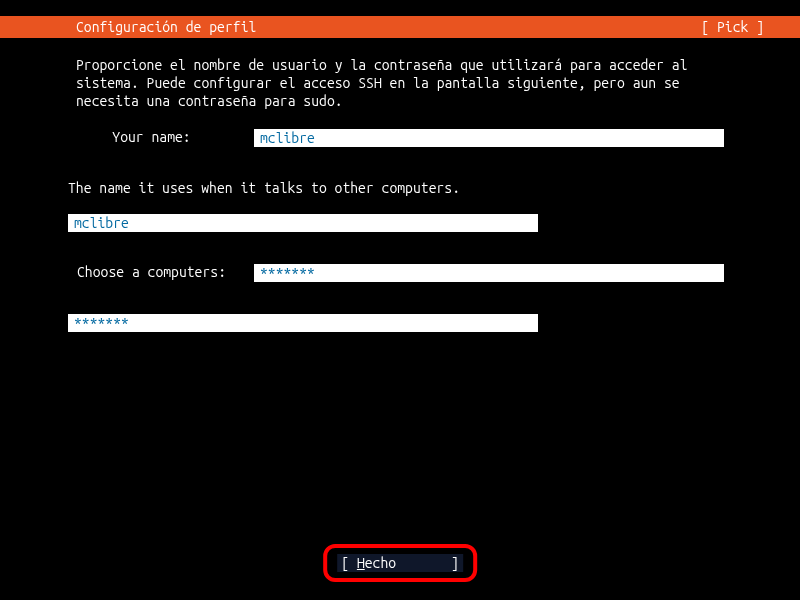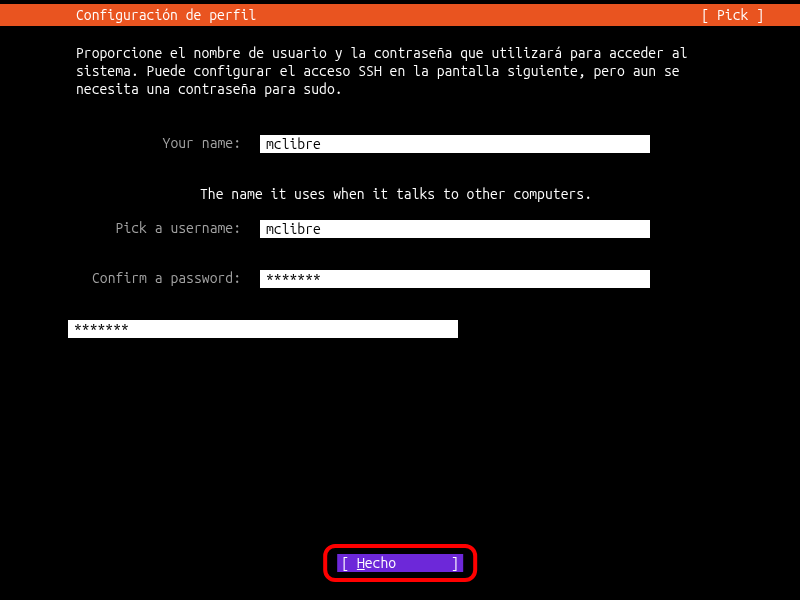--- a/index.html
+++ b/index.html
@@ -18,93 +18,92 @@
       position: relative;
     }
     .header-bar {
       background: #e95420;
       height: 22px;
       display: flex;
       justify-content: space-between;
       align-items: center;
       padding: 0 18px;
       color: #ffffff;
-      margin-top: 4px;
+      margin-top: 16px;
     }
     .header-title {
       padding-left: 58px;
     }
     .header-help {
       padding-right: 18px;
     }
     .content {
       padding: 18px 76px 0 76px;
     }
     .description {
       color: #ffffff;
       line-height: 1.3;
-      margin-bottom: 36px;
+      margin-bottom: 18px;
     }
     .form-area {
       margin-left: -8px;
     }
     .form-row {
       display: flex;
       align-items: flex-start;
       margin-bottom: 4px;
     }
     .form-label {
       width: 192px;
-      text-align: right;
-      color: #a3a3a3;
+      text-align: center;
+      color: #ffffff;
       padding-right: 19px;
       padding-top: 0px;
     }
     .form-input-col {
       flex: 1;
     }
     .form-input {
       background: #ffffff;
-      color: #000000;
+      color: #0369a1;
       height: 18px;
-      width: 390px;
+      width: 470px;
       padding: 0 6px;
       line-height: 18px;
       font-family: inherit;
       font-size: inherit;
       border: none;
       outline: none;
     }
     .form-hint {
       color: #ffffff;
       padding-left: 0px;
       margin-top: 1px;
       margin-bottom: 2px;
-      text-align: center;
     }
     .row-spacer {
       height: 28px;
     }
     .row-spacer-sm {
       height: 12px;
     }
     .footer-btn-wrap {
       position: absolute;
       bottom: 18px;
       left: 50%;
       transform: translateX(-50%);
     }
     .highlight-ring {
       border: 4px solid #ff0000;
       border-radius: 12px;
       padding: 6px 10px;
       display: inline-block;
     }
     .done-button {
-      background: #6d28d9;
+      background: #0f172a;
       color: #ffffff;
       font-family: inherit;
       font-size: inherit;
       border: none;
       padding: 1px 4px;
       cursor: pointer;
       white-space: pre;
     }
     .done-button .underline {
       text-decoration: underline;
@@ -134,30 +133,29 @@
 
     <div class="form-row">
       <div class="form-input-col">
         <div class="form-hint">The name it uses when it talks to other computers.</div>
       </div>
     </div>
 
     <div class="row-spacer-sm"></div>
 
     <div class="form-row">
-      <div class="form-label">Pick a username:</div>
       <div class="form-input-col">
         <div class="form-input">mclibre</div>
       </div>
     </div>
 
     <div class="row-spacer"></div>
 
     <div class="form-row">
-      <div class="form-label">Confirm a password:</div>
+      <div class="form-label">Choose a computers:</div>
       <div class="form-input-col">
         <div class="form-input">*******</div>
       </div>
     </div>
 
     <div class="row-spacer"></div>
 
     <div class="form-row">
       <div class="form-input-col">
         <div class="form-input">*******</div>

